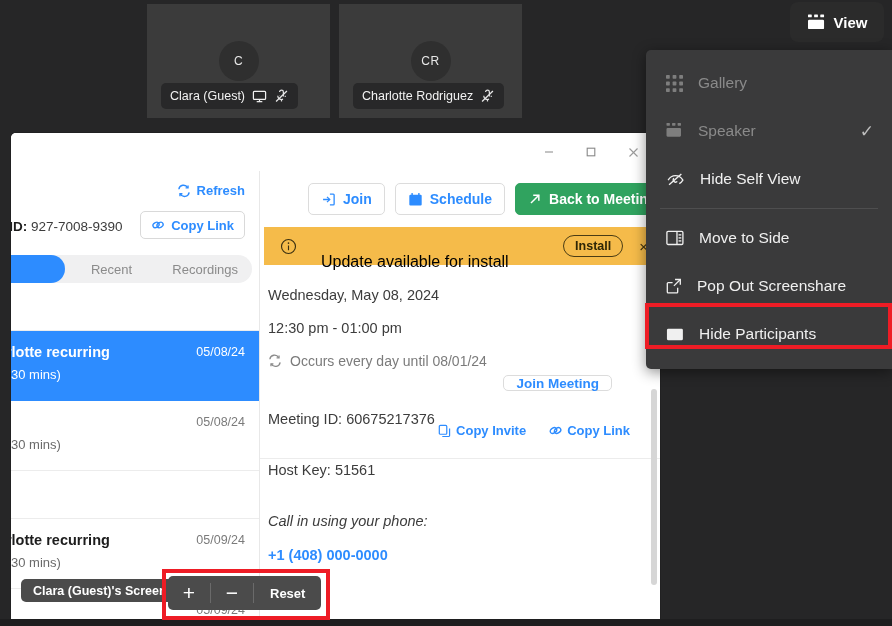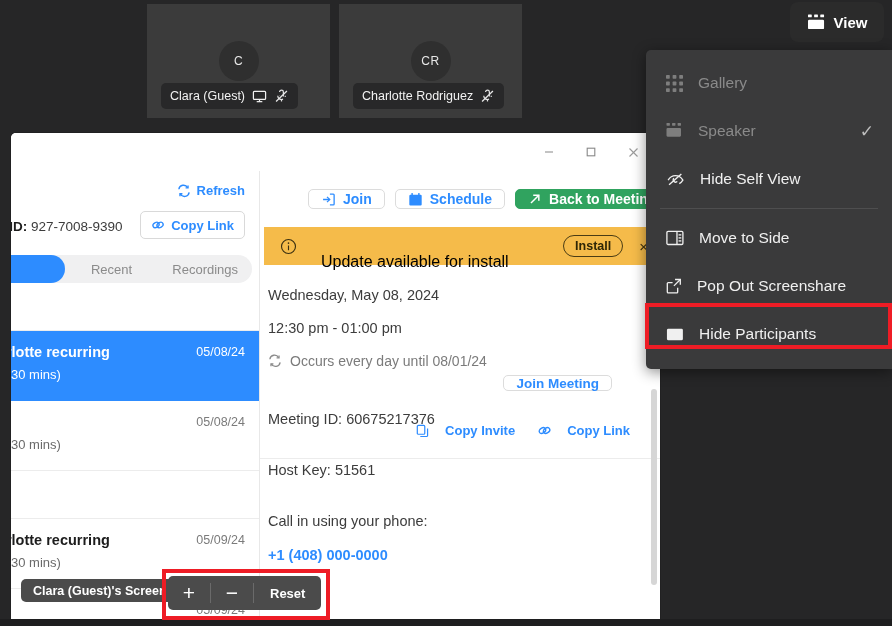--- a/index.html
+++ b/index.html
@@ -212,21 +212,21 @@
     background: #fff;
     overflow: hidden;
   }
   #zw-actions {
     height: 56px;
     display: flex; align-items: center;
     padding: 0 0 0 48px;
     gap: 10px;
   }
   .abtn {
-    height: 20px;
+    height: 32px;
     border: 1px solid #dcdcdc;
     border-radius: 5px;
     background: #fff;
     display: flex; align-items: center; gap: 7px;
     padding: 0 12px;
     font-size: 14px; font-weight: bold; color: #2d8cff;
     cursor: pointer; white-space: nowrap;
   }
   .abtn.primary {
     background: #30a35f; border-color: #30a35f; color: #fff;
@@ -276,32 +276,32 @@
     display: flex; align-items: center; padding: 0 12px;
     font-size: 13.5px; font-weight: bold; color: #2d8cff;
     cursor: pointer;
   }
   #copy-row {
     position: absolute;
     right: 30px; top: 158px;
     display: flex; align-items: center; gap: 22px;
   }
   #copy-row .cl {
-    display: flex; align-items: center; gap: 15px;
+    display: flex; align-items: center; gap: 4px;
     font-size: 13px; font-weight: bold; color: #2d8cff;
     cursor: pointer;
   }
   #detail-sep {
     position: absolute;
     left: 0; right: 0; top: 193px;
     height: 1px; background: #ececec;
   }
   #detail2 { padding: 30px 0 0 8px; }
   #detail2 .d2 { font-size: 14.5px; color: #3c3c3c; margin-bottom: 35px; }
-  #detail2 .d2.last { margin-bottom: 8px; }
+  #detail2 .d2.last { margin-bottom: 8px; font-style: italic; }
   #phone-num {
     font-size: 14.5px; color: #2d8cff; font-weight: bold;
     margin-top: 18px;
   }
   #vscroll {
     position: absolute;
     right: 3px; top: 218px;
     width: 6px; height: 196px;
     background: #d6d6d6;
     border-radius: 3px;

